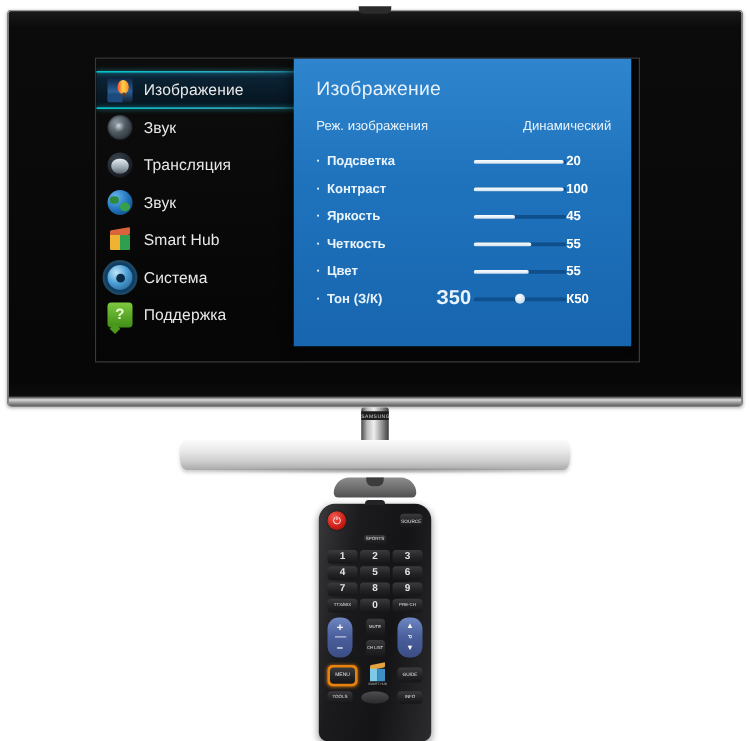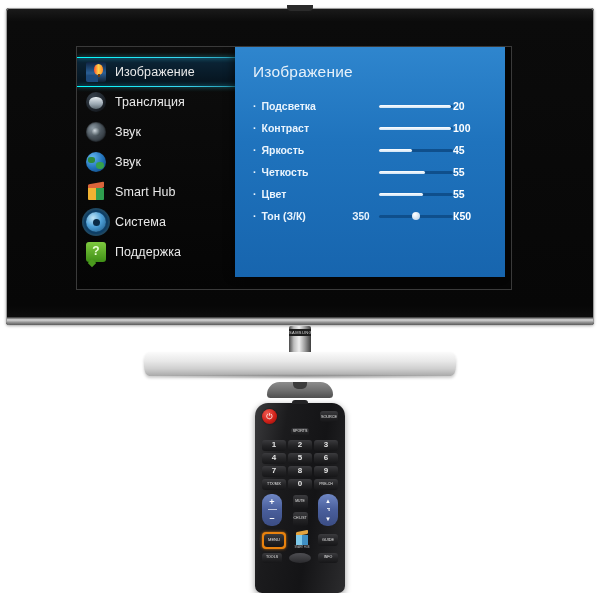--- a/index.html
+++ b/index.html
@@ -114,21 +114,21 @@
     box-shadow: -3px 0 8px rgba(0,0,0,.45);
     padding:12px 16px 0 18px;
     color:#f2f8fd;
   }
   #panel-title { font-size:15.5px; color:#e7f1fa; margin:6px 0 14px 0; letter-spacing:.2px; }
   .mode-row { display:flex; justify-content:space-between; align-items:center;
               font-size:10.5px; color:#e9f3fb; margin-bottom:11px; }
   .set-row { display:flex; align-items:center; font-size:10.5px; color:#eaf4fd; height:22px;font-weight:bold; }
   .set-row .nm { width:96px; white-space:nowrap; }
   .set-row .nm .bullet { margin-right:5px; }
-  .set-row .pre { width:30px; text-align:center; font-size:10px; padding-right:6px; }
+  .set-row .pre { width:30px; text-align:center; font-size:16px; padding-right:6px; }
   .track {
     position:relative; flex:1 1 auto; height:3px; border-radius:2px;
     background:#0f4f8c;
   }
   .fill { position:absolute; left:0; top:0; height:3px; border-radius:2px;
           background: linear-gradient(180deg,#ffffff 0%, #cfe3f5 100%); }
   .knob { position:absolute; top:-2.5px; width:8px; height:8px; border-radius:50%;
           background: radial-gradient(circle at 35% 30%,#ffffff 0%,#cbdef0 70%,#9dbdd8 100%); }
   .set-row .val { width:36px; text-align:left; font-size:10.5px; color:#ffffff; }
 
@@ -253,27 +253,27 @@
 
           <div class="menu-item selected">
             <span class="mi-icon ic-picture">
               <span class="hill"></span>
                 <span class="balloon"></span>
             </span>
             <span class="label">Изображение</span>
           </div>
 
           <div class="menu-item">
+            <span class="mi-icon ic-sound"></span>
+            <span class="label">Звук</span>
+          </div>
+
+          <div class="menu-item">
             <span class="mi-icon ic-broadcast"></span>
             <span class="label">Трансляция</span>
-          </div>
-
-          <div class="menu-item">
-            <span class="mi-icon ic-sound"></span>
-            <span class="label">Звук</span>
           </div>
 
           <div class="menu-item">
             <span class="mi-icon ic-network">
               <span class="c1"></span>
                 <span class="c2"></span>
             </span>
             <span class="label">Звук</span>
           </div>
 
@@ -295,20 +295,24 @@
             <span class="mi-icon ic-support">
               <span class="q">?</span>
             </span>
             <span class="label">Поддержка</span>
           </div>
         </div>
 
         <div id="picture-panel">
           <div id="panel-title">Изображение</div>
 
+          <div class="mode-row">
+            <span>Реж. изображения</span>
+            <span>Динамический</span>
+          </div>
 
           <div id="settings-rows">
               <div class="set-row">
                 <span class="nm"><span class="bullet">·</span><span>Подсветка</span></span>
                 <span class="pre"></span>
                 <span class="track">
                   <span class="fill" style="width: 97%;"></span>
                 </span>
                 <span class="val">20</span>
               </div>

